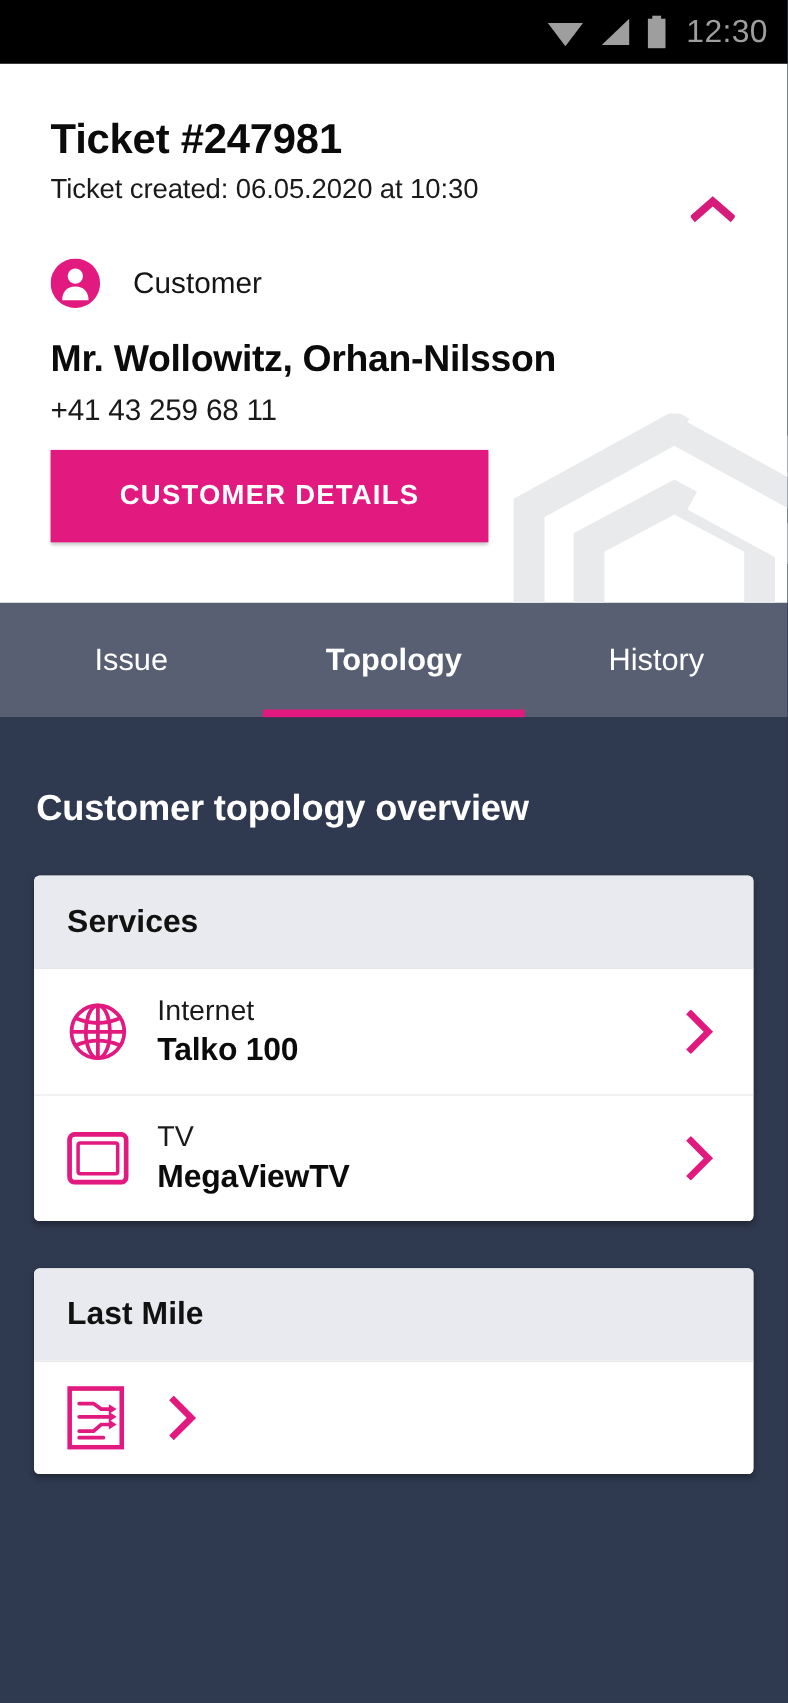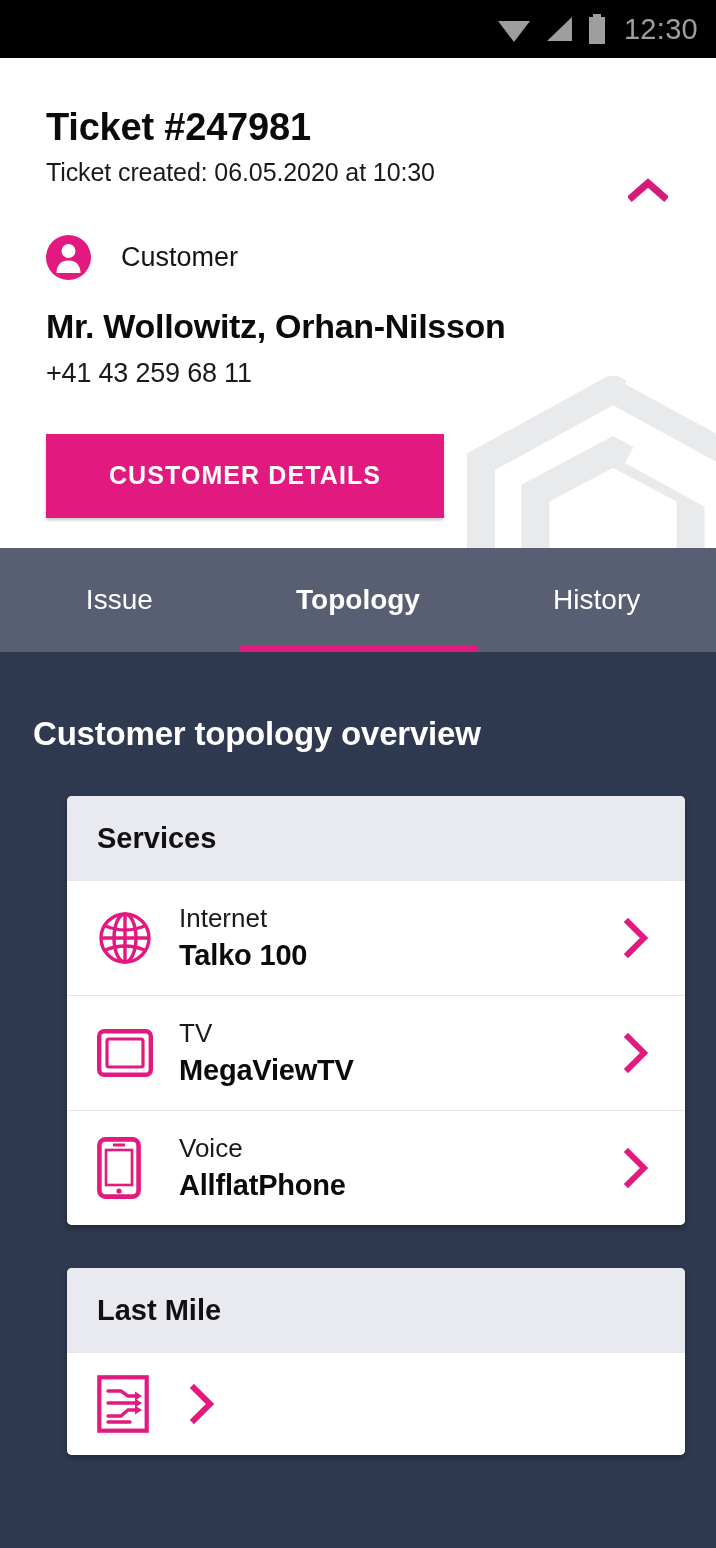--- a/index.html
+++ b/index.html
@@ -107,21 +107,21 @@
   .customer-addr,
   .customer-phone {
     margin-top: 15px;
     font-size: 27px;
     color: #1a1a1a;
     letter-spacing: -0.2px;
   }
   .customer-phone { margin-top: 12px; }
 
   .cta-button {
-    margin-top: 45px;
+    margin-top: 20px;
     display: inline-block;
     background: #e2197f;
     color: #ffffff;
     font-size: 25px;
     font-weight: bold;
     letter-spacing: 1.1px;
     padding: 27px 0 28px 0;
     width: 398px;
     text-align: center;
     border: 0;
@@ -171,21 +171,20 @@
     padding: 63px 2px 0 2px;
     letter-spacing: -0.2px;
   }
 
   .card {
     margin-top: 43px;
     background: #ffffff;
     border-radius: 5px;
     box-shadow: 0 3px 6px rgba(0,0,0,0.30);
     overflow: hidden;
-    margin-left: 36px;
   }
   .card-header {
     background: #e9eaef;
     padding: 26px 30px 25px 30px;
     font-size: 29px;
     font-weight: bold;
     color: #111111;
   }
   .card-row {
     display: flex;
@@ -330,39 +329,20 @@
           <span class="row-label" style="display:block">TV</span>
           <span class="row-value" style="display:block">MegaViewTV</span>
         </span>
         <span class="row-chevron">
           <svg width="26" height="40" viewBox="0 0 26 40">
             <path d="M5 4 L21 20 L5 36" fill="none" stroke="#e2197f" stroke-width="6" stroke-linecap="square"></path>
           </svg>
         </span>
       </div>
 
-      <div class="card-row">
-        <span class="row-icon">
-          <svg width="44" height="62" viewBox="0 0 44 62">
-            <rect x="2.4" y="2.4" width="39.2" height="57.2" rx="6" fill="none" stroke="#e2197f" stroke-width="4.6"></rect>
-            <rect x="9" y="13" width="26" height="35" fill="none" stroke="#e2197f" stroke-width="2.6"></rect>
-            <line x1="16" y1="8" x2="28" y2="8" stroke="#e2197f" stroke-width="3"></line>
-            <circle cx="22" cy="54" r="2.6" fill="#e2197f"></circle>
-          </svg>
-        </span>
-        <span class="row-text">
-          <span class="row-label" style="display:block">Voice</span>
-          <span class="row-value" style="display:block">AllflatPhone</span>
-        </span>
-        <span class="row-chevron">
-          <svg width="26" height="40" viewBox="0 0 26 40">
-            <path d="M5 4 L21 20 L5 36" fill="none" stroke="#e2197f" stroke-width="6" stroke-linecap="square"></path>
-          </svg>
-        </span>
-      </div>
     </div>
 
     <div class="card">
       <div class="card-header">Last Mile</div>
 
       <div class="card-row">
         <span class="row-icon">
           <svg width="52" height="58" viewBox="0 0 52 58">
             <rect x="2.3" y="2.3" width="47.4" height="53.4" fill="none" stroke="#e2197f" stroke-width="4.2"></rect>
             <g stroke="#e2197f" stroke-width="3.4" fill="none" stroke-linecap="round">

